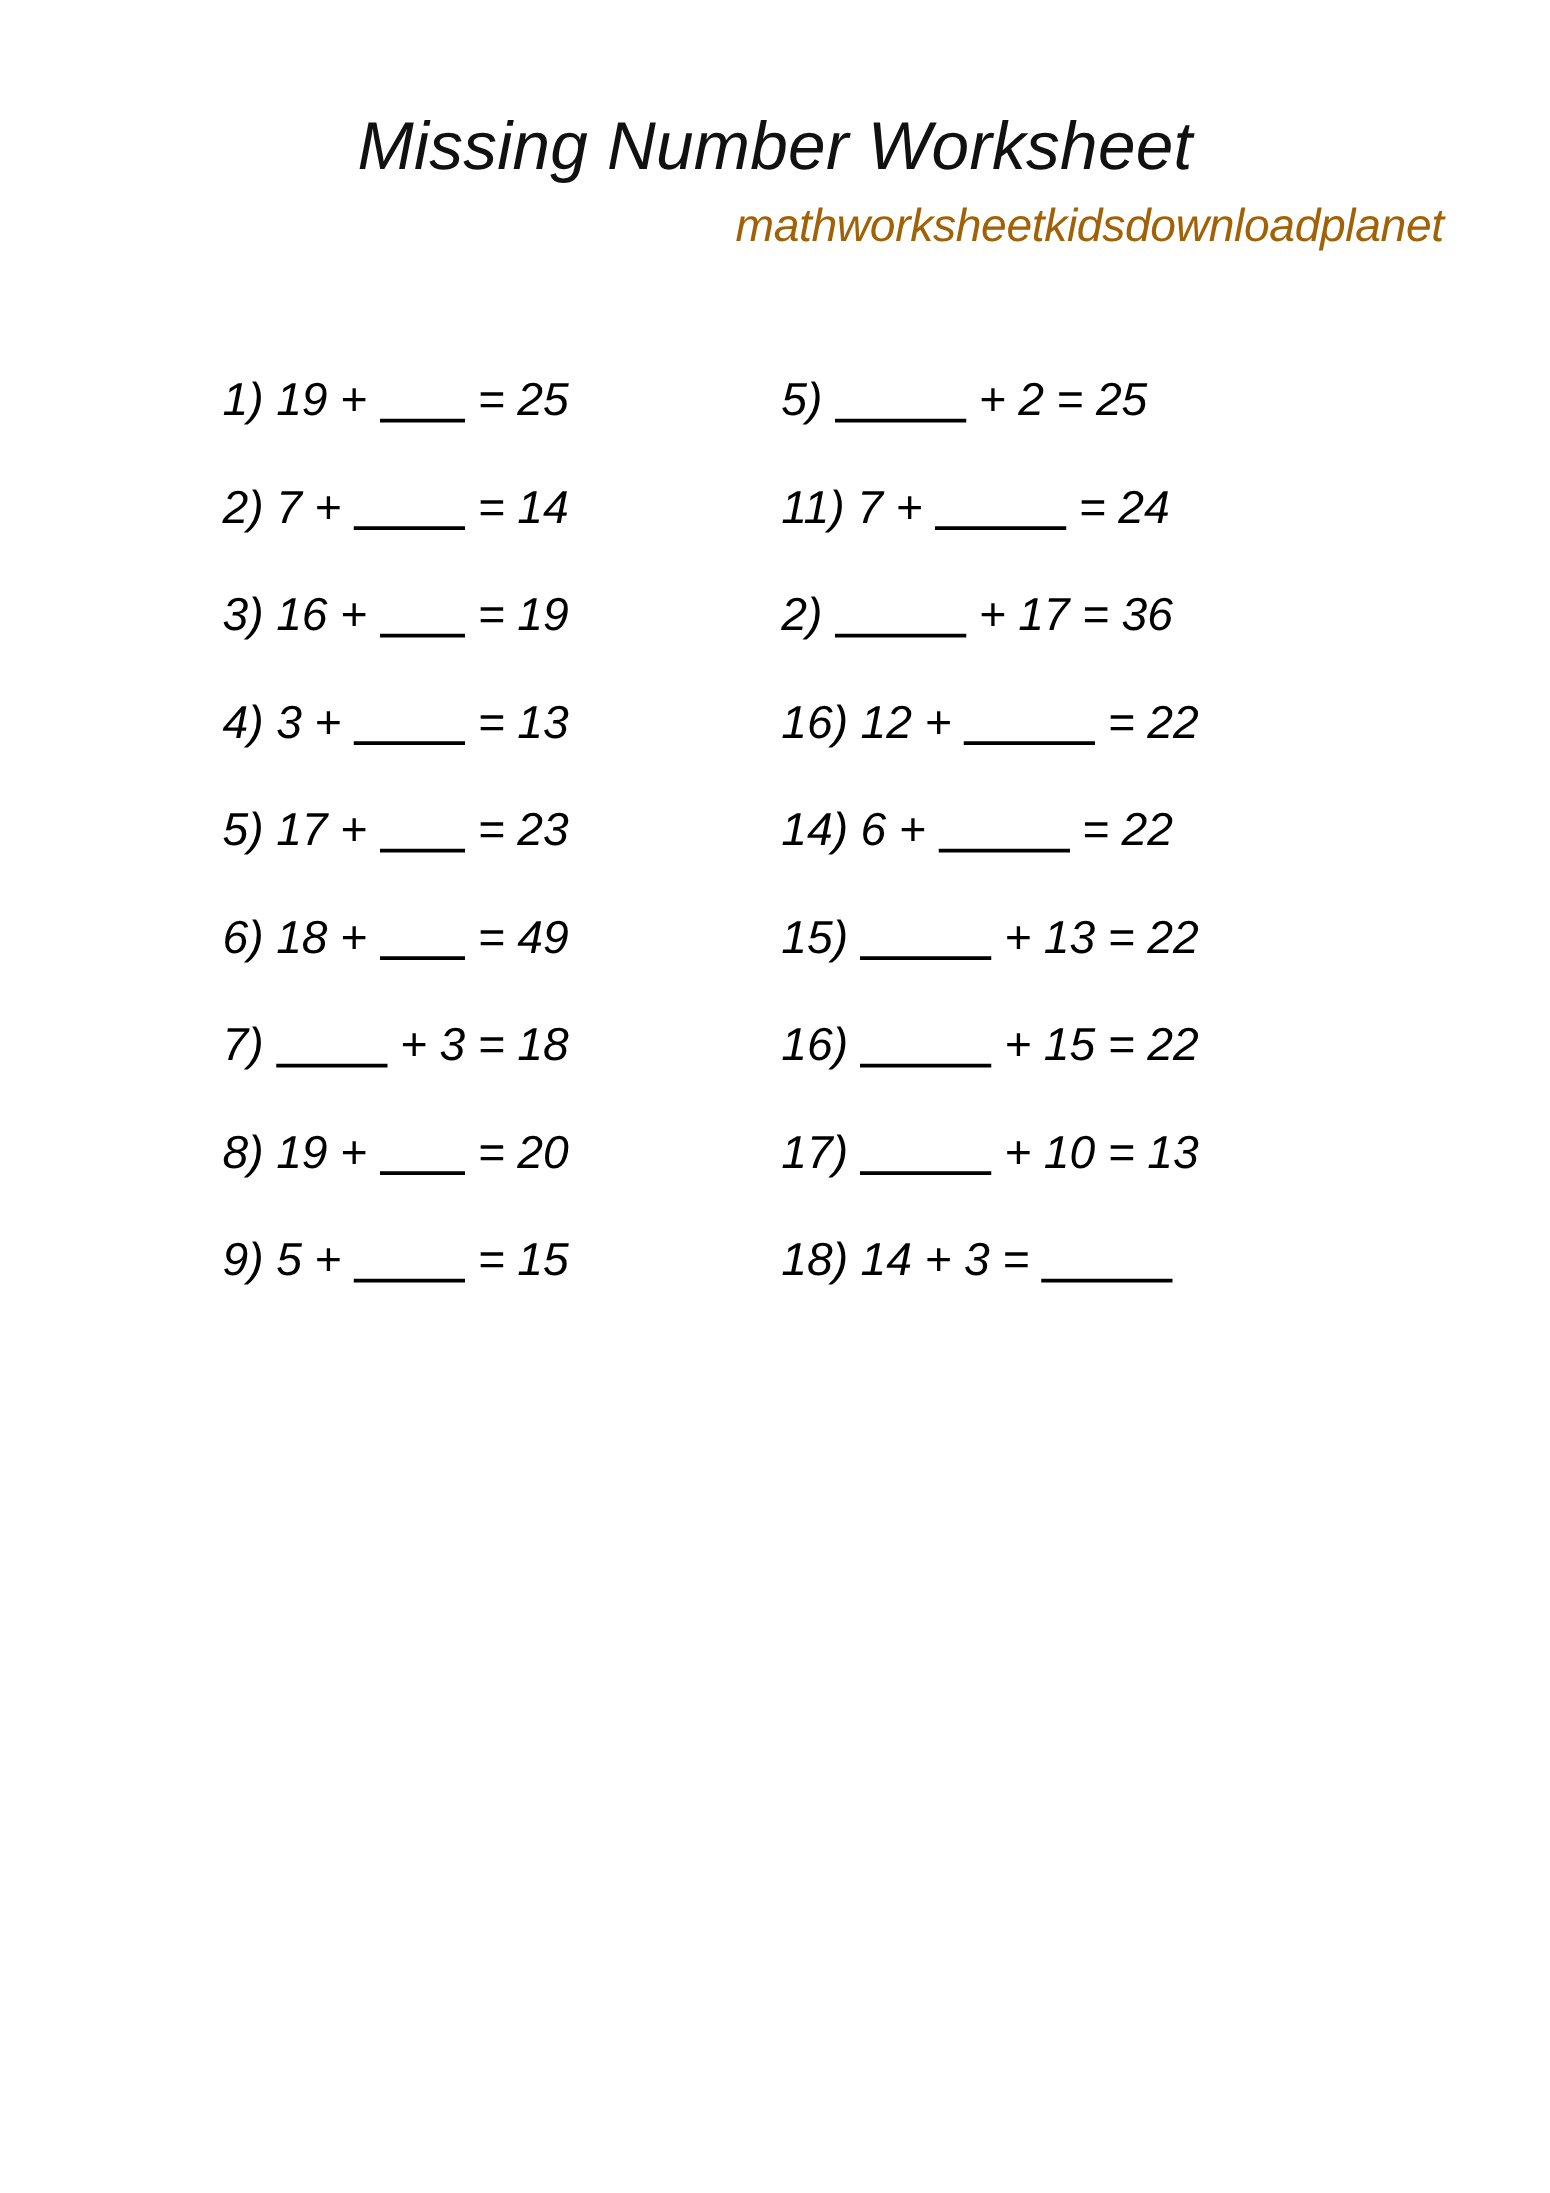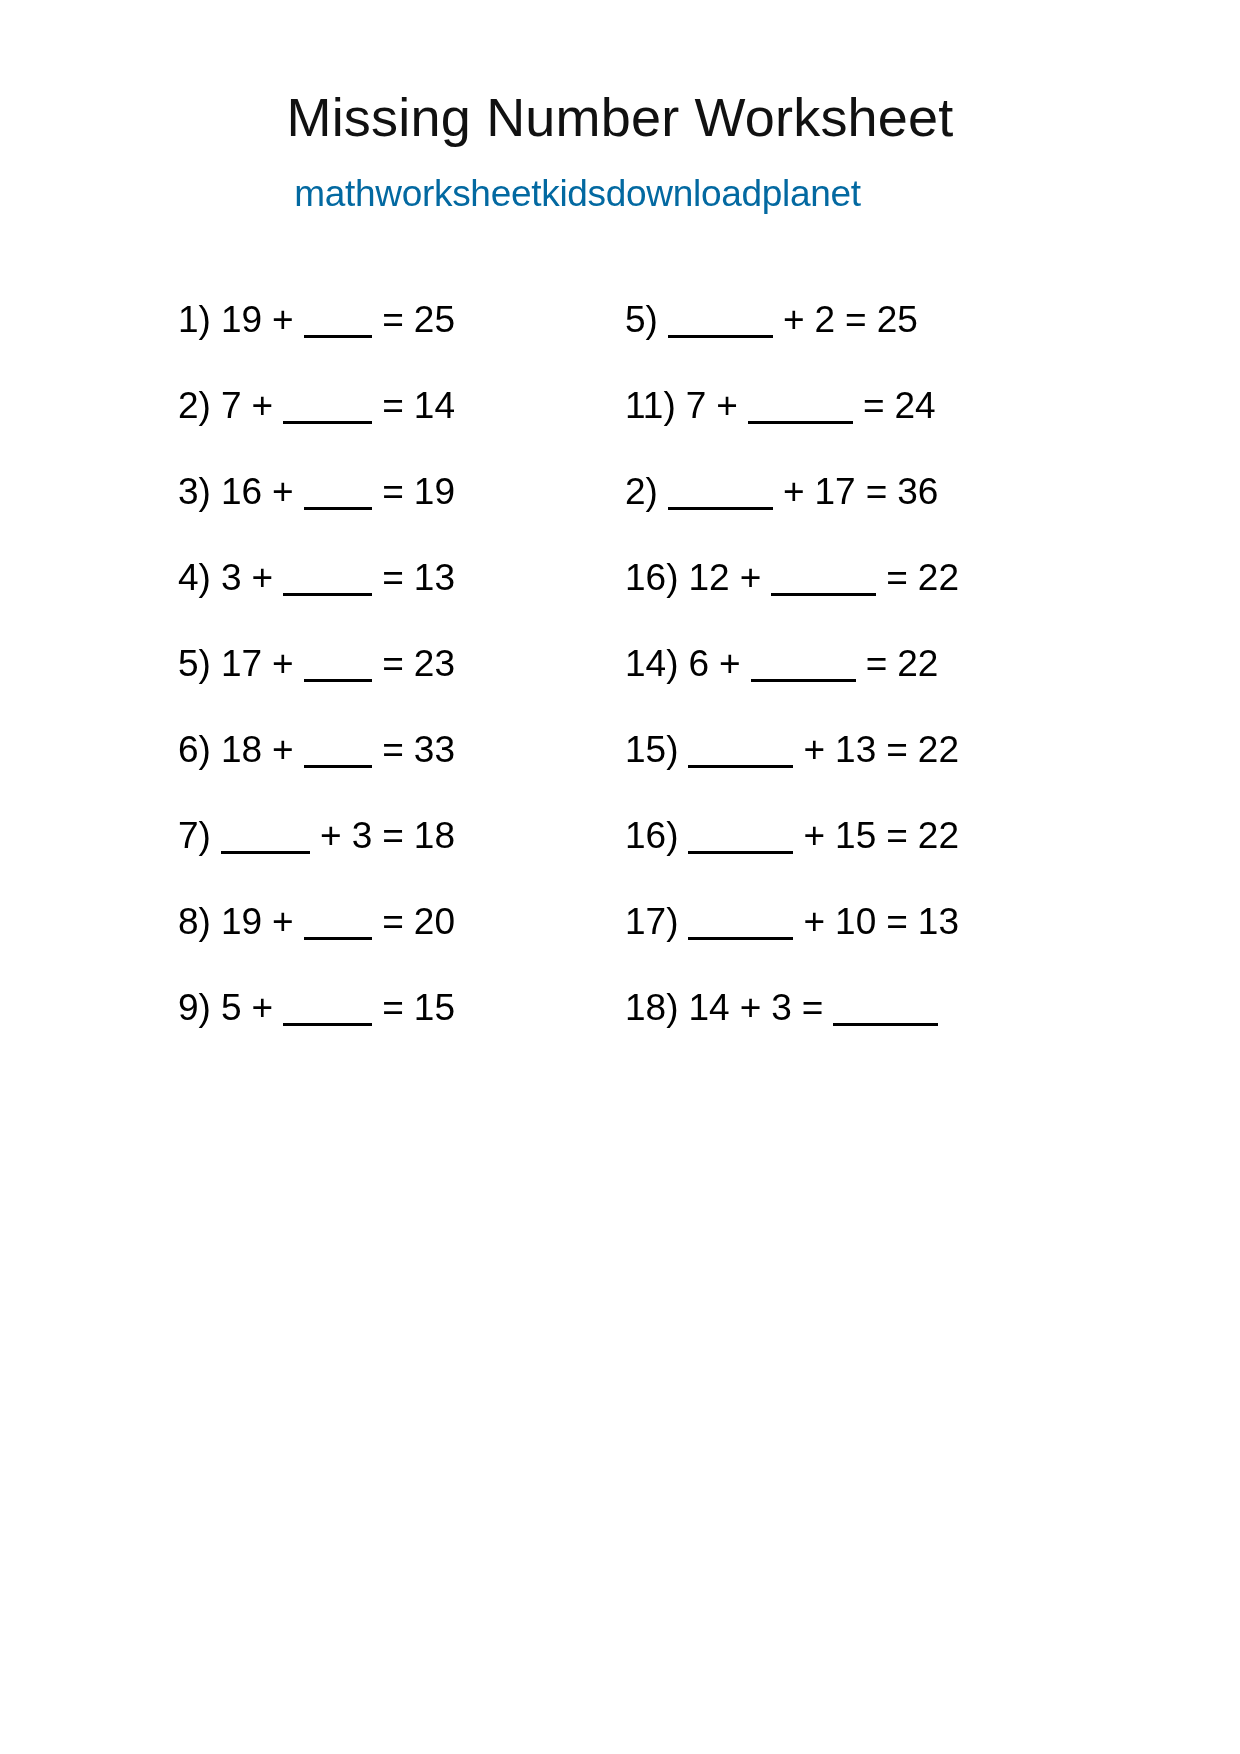--- a/index.html
+++ b/index.html
@@ -15,46 +15,47 @@
     color: #000000;
     overflow: hidden;
   }
 
   .sheet {
     position: absolute;
     top: 0; left: 0;
     width: 996px;
     height: 1754px;
     background: #ffffff;
+    font-style: italic;
   }
 
   .title {
     position: absolute;
     top: 86px;
     left: 0;
     width: 1240px;
     text-align: center;
     font-size: 54px;
     line-height: 62px;
     font-weight: 400;
     letter-spacing: 0.2px;
     color: #111111;
     white-space: nowrap;
   }
 
   .subtitle {
     position: absolute;
-    top: 172px;
+    top: 159px;
     left: 0;
     width: 1155px;
-    text-align: center;
+    text-align: right;
     font-size: 37px;
     line-height: 44px;
     font-weight: 400;
-    color: #0369a1;
+    color: #a16207;
     letter-spacing: -0.3px;
     white-space: nowrap;
   }
 
   .columns {
     position: absolute;
     top: 300px;
     left: 0;
     width: 1240px;
     display: flex;
@@ -155,21 +156,21 @@
           <span class="p-blank"></span>
           <span class="p-tok">=</span>
           <span class="p-tok">23</span>
         </div>
         <div class="problem">
           <span class="p-index">6)</span>
           <span class="p-tok">18</span>
           <span class="p-tok">+</span>
           <span class="p-blank"></span>
           <span class="p-tok">=</span>
-          <span class="p-tok">33</span>
+          <span class="p-tok">49</span>
         </div>
         <div class="problem">
           <span class="p-index">7)</span>
           <span class="p-blank"></span>
           <span class="p-tok">+</span>
           <span class="p-tok">3</span>
           <span class="p-tok">=</span>
           <span class="p-tok">18</span>
         </div>
         <div class="problem">

